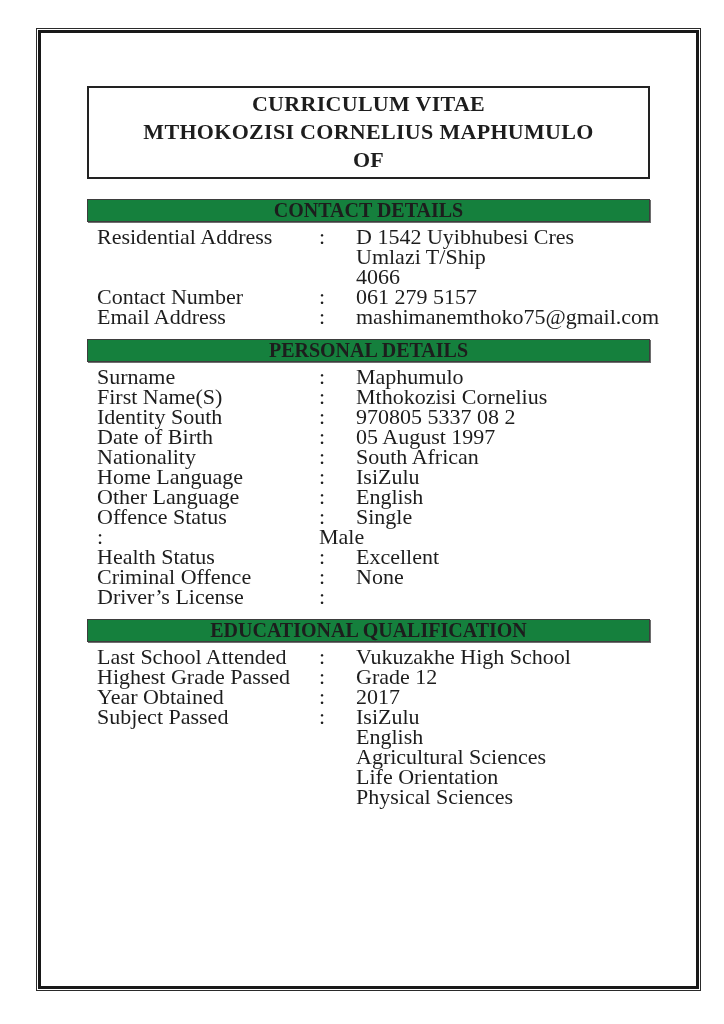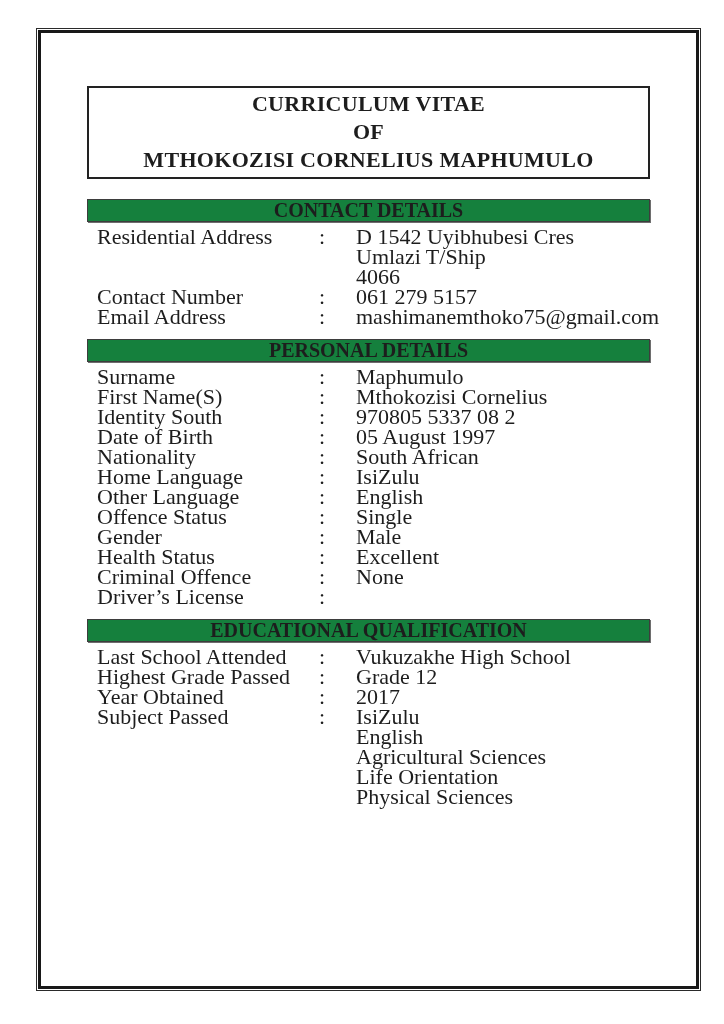--- a/index.html
+++ b/index.html
@@ -76,22 +76,22 @@
 </style>
 </head>
 <body>
 
 <div class="frame-outer">
   <div class="frame-inner">
     <div class="content">
 
       <div class="title-box">
         <div>CURRICULUM VITAE</div>
+        <div>MTHOKOZISI CORNELIUS MAPHUMULO</div>
         <div>OF</div>
-        <div>MTHOKOZISI CORNELIUS MAPHUMULO</div>
       </div>
 
       <div id="sections">
   <section class="section first">
     <div class="section-header">
       <span class="section-heading">CONTACT DETAILS</span>
     </div>
     <div class="rows">
   <div class="row">
     <div class="cell label">Residential Address</div>
@@ -184,21 +184,20 @@
 
   <div class="row">
     <div class="cell label">Offence Status</div>
     <div class="cell colon">:</div>
     <div class="cell value">
                   <div>Single</div>
                 </div>
   </div>
 
   <div class="row">
-    <div class="cell label">Gender</div>
     <div class="cell colon">:</div>
     <div class="cell value">
                   <div>Male</div>
                 </div>
   </div>
 
   <div class="row">
     <div class="cell label">Health Status</div>
     <div class="cell colon">:</div>
     <div class="cell value">

